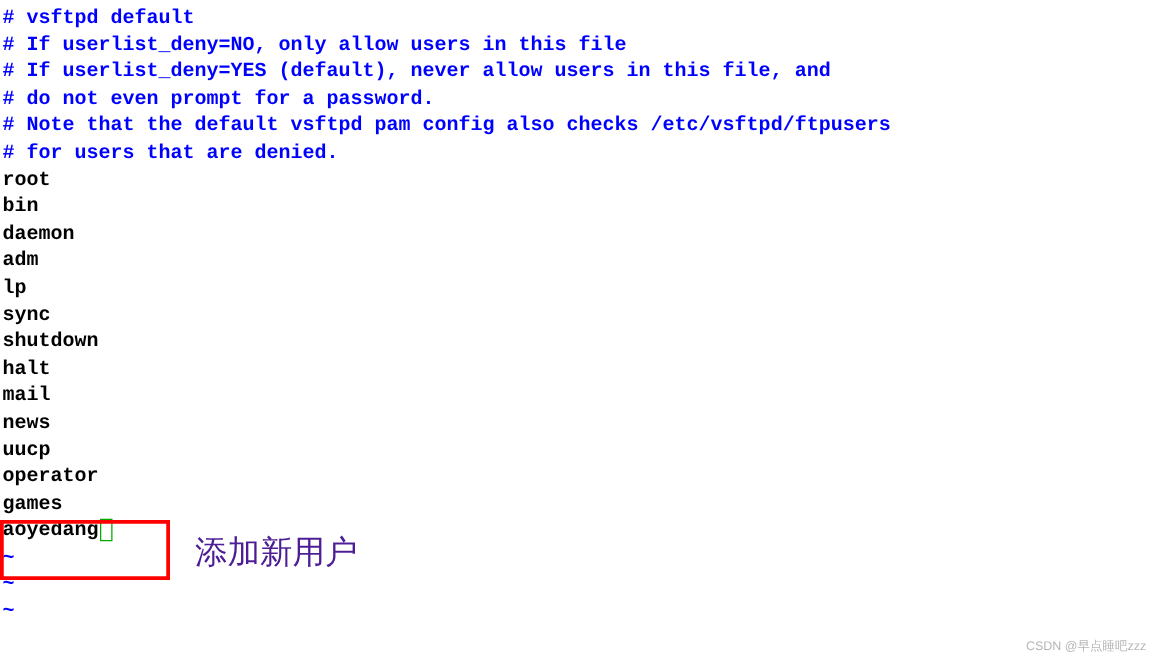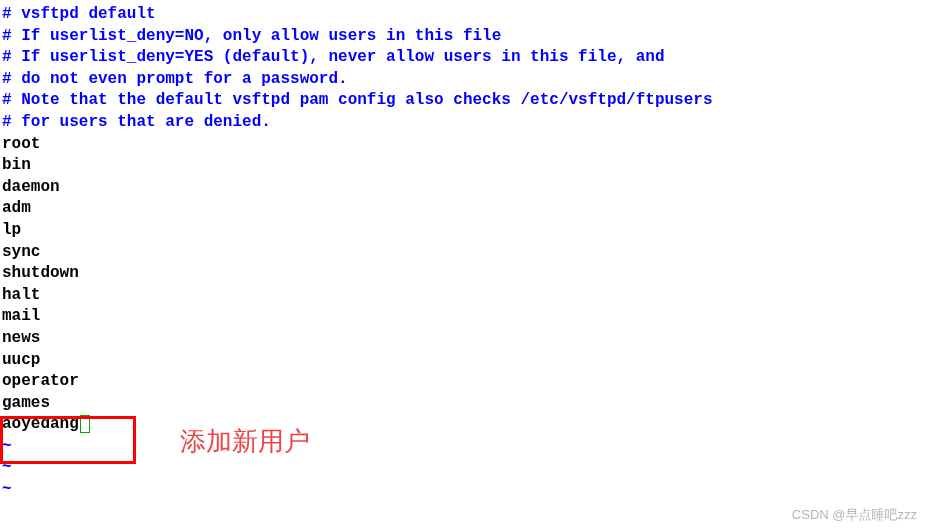--- a/index.html
+++ b/index.html
@@ -42,34 +42,34 @@
       position: absolute;
       border: 3px solid #ff0000;
       left: 0px;
       top: 416px;
       width: 136px;
       height: 48px;
       pointer-events: none;
     }
     .annotation-text {
       position: absolute;
-      color: #ef4444;
+      color: #4c1d95;
       font-family: 'SimSun', 'Microsoft YaHei', sans-serif;
       font-size: 26px;
       font-weight: normal;
-      left: 180px;
+      left: 156px;
       top: 424px;
     }
     .watermark {
       position: absolute;
       right: 10px;
       bottom: 8px;
       color: rgba(120, 120, 120, 0.55);
       font-family: Arial, 'Microsoft YaHei', sans-serif;
-      font-size: 13px;
+      font-size: 10px;
       font-weight: normal;
     }
   </style>
 </head>
 <body>
 
 <div>
   <div class="line comment"># vsftpd default</div>
   <div class="line comment"># If userlist_deny=NO, only allow users in this file</div>
   <div class="line comment"># If userlist_deny=YES (default), never allow users in this file, and</div>

